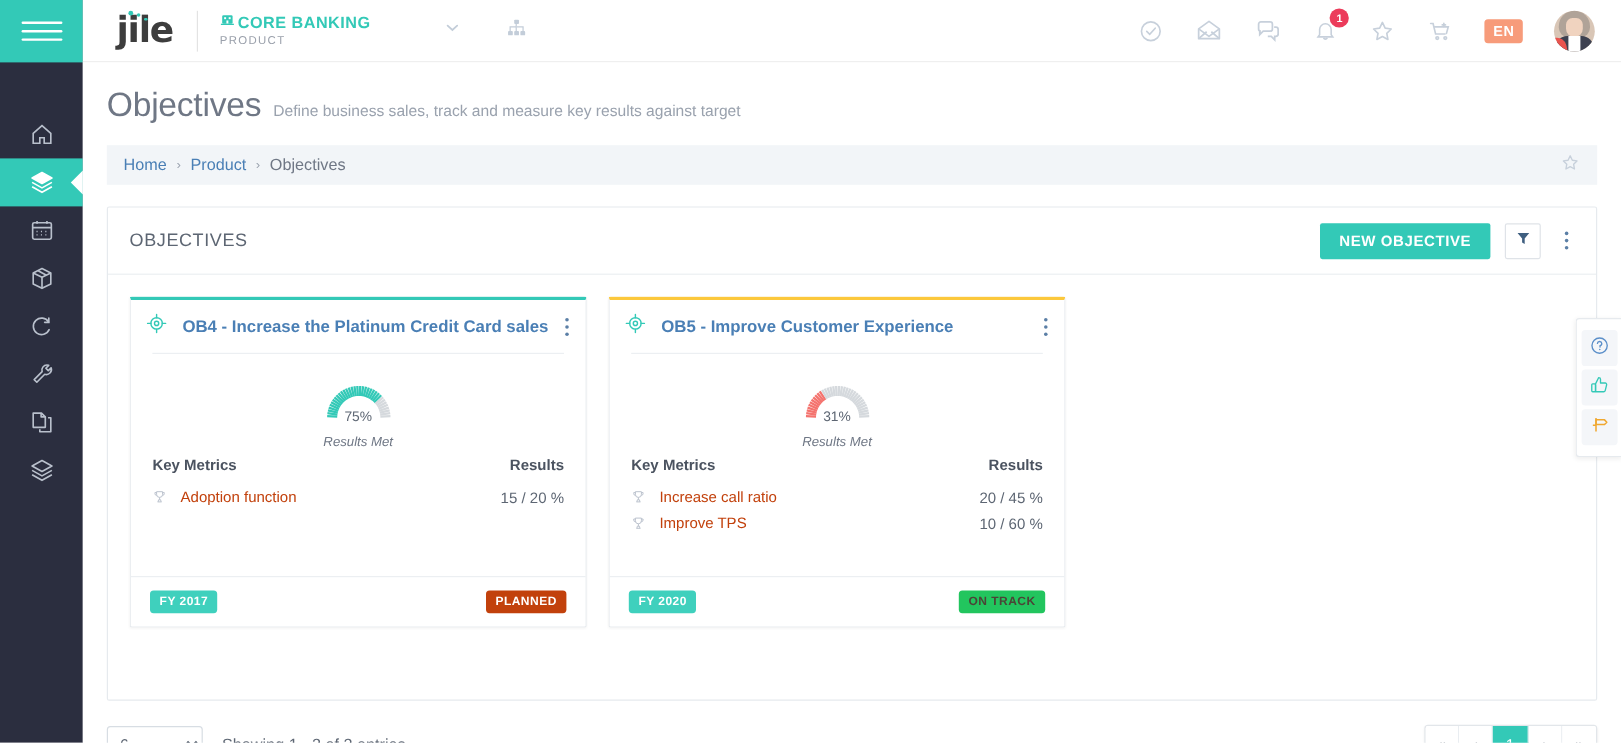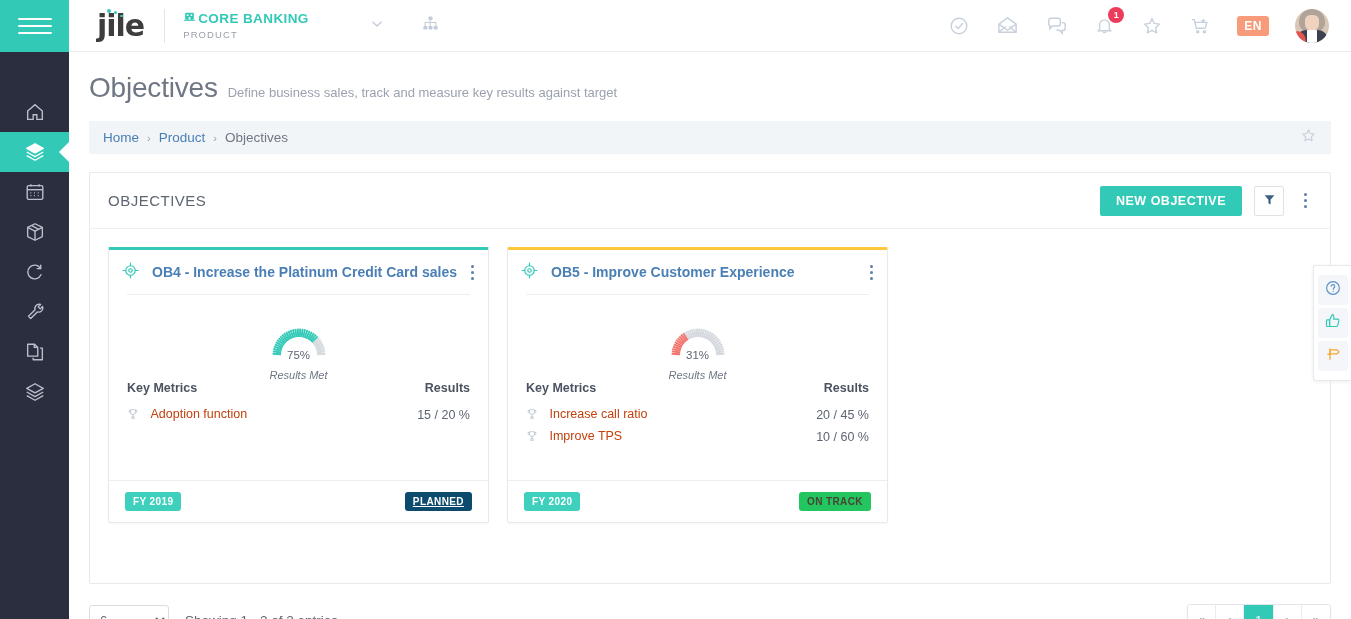--- a/index.html
+++ b/index.html
@@ -135,21 +135,21 @@
   }
   .card.alt { border-top-color:#fcc83c; }
   .card-head { height:44px; display:flex; align-items:center; padding:0 14px 0 12px; }
   .card-title {
     font-size:14px; font-weight:bold; color:#4a7fb5; margin-left:12px; cursor:pointer;
   }
   .card-kebab { margin-left:auto; display:flex; flex-direction:column; gap:3px; cursor:pointer; }
   .card-kebab i { width:3px; height:3px; border-radius:50%; background:#5b7fa6; }
   .card-rule { height:1px; background:#eceff2; margin:0 18px; }
 
-  .gauge-wrap { height:86px; display:flex; justify-content:center; align-items:flex-end;
+  .gauge-wrap { height:86px; display:flex; justify-content:center; align-items:center;
      padding-top:10px; }
   .gauge { text-align:center; position:relative; width:120px; }
   .gauge-pct {
     position:absolute; left:0; right:0; top:30px; font-size:11.5px; color:#5d6673;
   }
   .gauge-label { font-size:11px; color:#6f7785; font-style:italic; margin-top:4px; }
 
   .metrics { padding:0 18px; }
   .metrics table { width:100%; border-collapse:collapse; }
   .metrics th {
@@ -507,22 +507,22 @@
                         </svg>
                     </span><span>Adoption function</span>
                   </td>
                   <td class="right">15 / 20 %</td>
                 </tr>
               </tbody>
             </table>
           </div>
 
           <div class="card-foot">
-            <span class="pill">FY 2019</span>
-            <span class="pill pill-right" style="background: #0c4a6e; color: rgb(255, 255, 255); text-decoration: underline;">PLANNED</span>
+            <span class="pill">FY 2017</span>
+            <span class="pill pill-right" style="background: #c2410c; color: rgb(255, 255, 255);">PLANNED</span>
           </div>
         </div>
 
         <div class="card alt" style="border-top-color: rgb(252, 200, 60);">
           <div class="card-head">
             <span>
               <svg width="19" height="19" viewBox="0 0 24 24" fill="none" stroke="#33c9b7" stroke-width="1.5">
                   <circle cx="12" cy="12" r="6"></circle>
                   <circle cx="12" cy="12" r="2.2"></circle>
                   <path d="M12 2.5 V6 M12 18 V21.5 M2.5 12 H6 M18 12 H21.5" stroke-linecap="round"></path>

